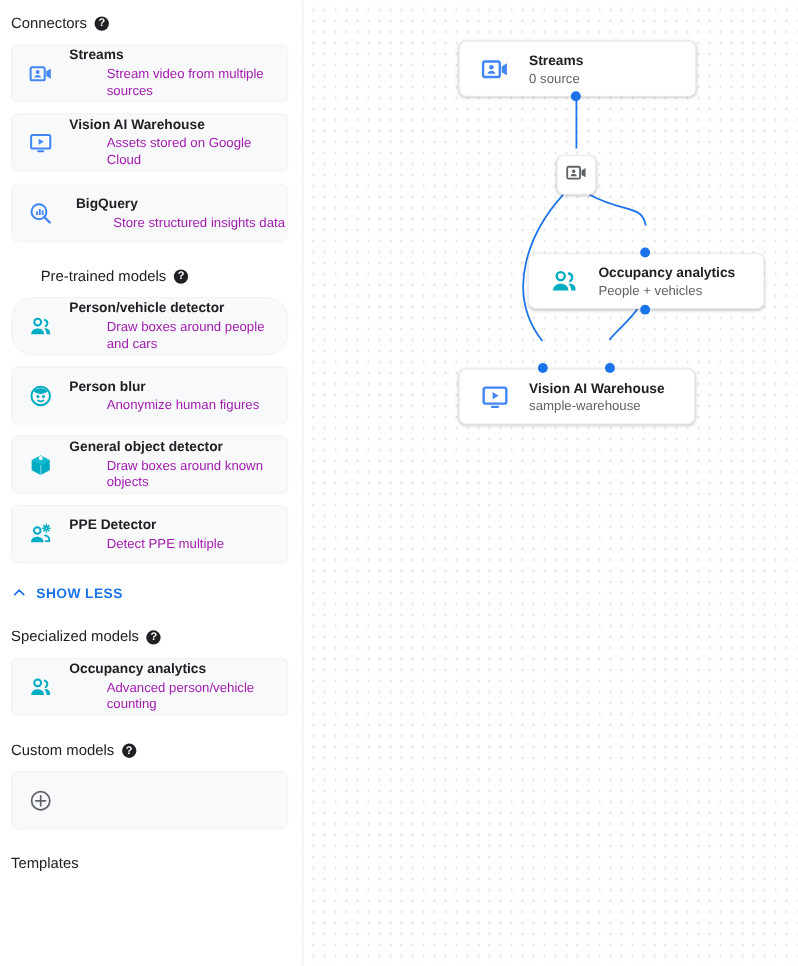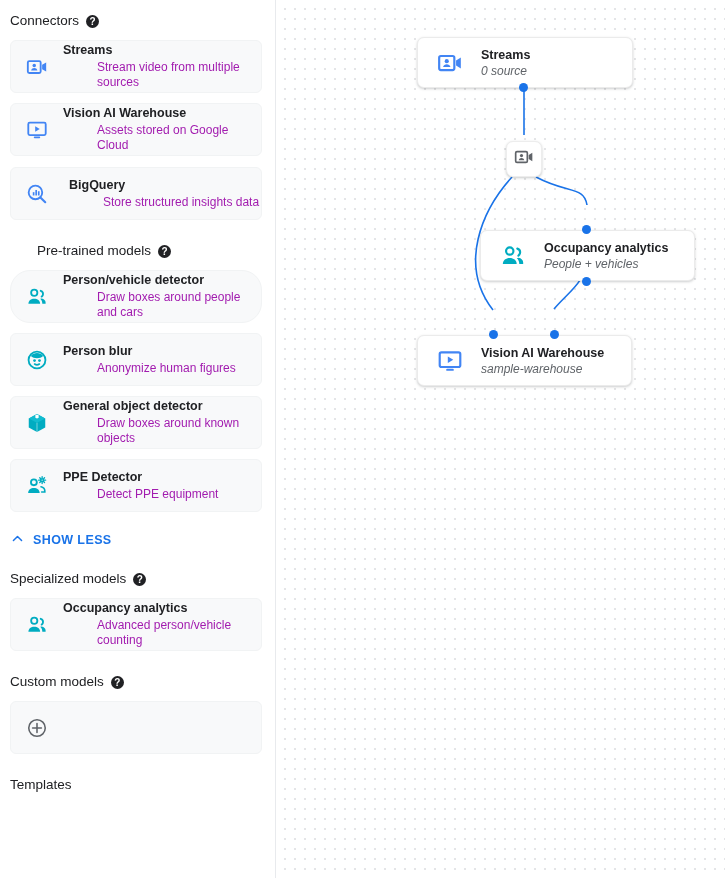--- a/index.html
+++ b/index.html
@@ -83,21 +83,21 @@
     box-shadow: 0 1px 3px rgba(60,64,67,0.16), 0 1px 2px rgba(60,64,67,0.10);
     display: flex; align-items: center;
     padding-left: 18px;
     gap: 17px;
     height: 51px;
   }
   .node-icon { width: 28px; height: 28px; flex: 0 0 28px;
                display: flex; align-items: center; justify-content: center; }
   .node-text { display: flex; flex-direction: column; gap: 1px; }
   .node-title { font-size: 12.5px; font-weight: bold; color: #202124; line-height: 16px; }
-  .node-sub { font-size: 12px; color: #5f6368; line-height: 15px; font-style: italic; }
+  .node-sub { font-size: 12px; color: #5f6368; line-height: 15px; }
   .badge-node {
     position: absolute;
     width: 36px; height: 36px;
     background: #ffffff;
     border: 1px solid #ededed;
     border-radius: 7px;
     box-shadow: 0 1px 3px rgba(60,64,67,0.18), 0 1px 2px rgba(60,64,67,0.10);
     display: flex; align-items: center; justify-content: center;
   }
   .port {
@@ -220,21 +220,21 @@
         <svg width="22" height="22" viewBox="0 0 24 24" fill="none">
             <circle cx="8.6" cy="8" r="3.2" stroke="#00acc1" stroke-width="2"></circle>
             <path d="M2.3 19.6c0-3.4 2.8-5.5 6.3-5.5s6.3 2.1 6.3 5.5z" fill="#00acc1"></path>
             <circle cx="17.6" cy="5.6" r="1.5" stroke="#00acc1" stroke-width="1.8"></circle>
             <path d="M17.6 1.8v1.2M17.6 8.2v1.2M13.8 5.6H15M20.2 5.6h1.2M15 3l.8.8M19.4 7.4l.8.8M20.2 3l-.8.8M15.8 7.4l-.8.8" stroke="#00acc1" stroke-width="1.5" stroke-linecap="round"></path>
             <path d="M16.4 12.8c2.4.6 4.1 2.2 4.1 4.4v1.3h-3.4" stroke="#00acc1" stroke-width="1.8" stroke-linecap="round"></path>
           </svg>
       </span>
       <span class="card-text">
         <span class="card-title">PPE Detector</span>
-        <span class="card-sub">Detect PPE equipment</span>
+        <span class="card-sub">Detect PPE multiple</span>
       </span>
     </div>
 
     <div class="show-less" style="position:absolute; left:0; top:531px;">
       <span>
         <svg width="15" height="15" viewBox="0 0 24 24" fill="none">
             <path d="M5.5 15.2L12 8.8l6.5 6.4" stroke="#1a73e8" stroke-width="2.4" stroke-linecap="round" stroke-linejoin="round"></path>
           </svg>
       </span>
       <span>SHOW LESS</span>

